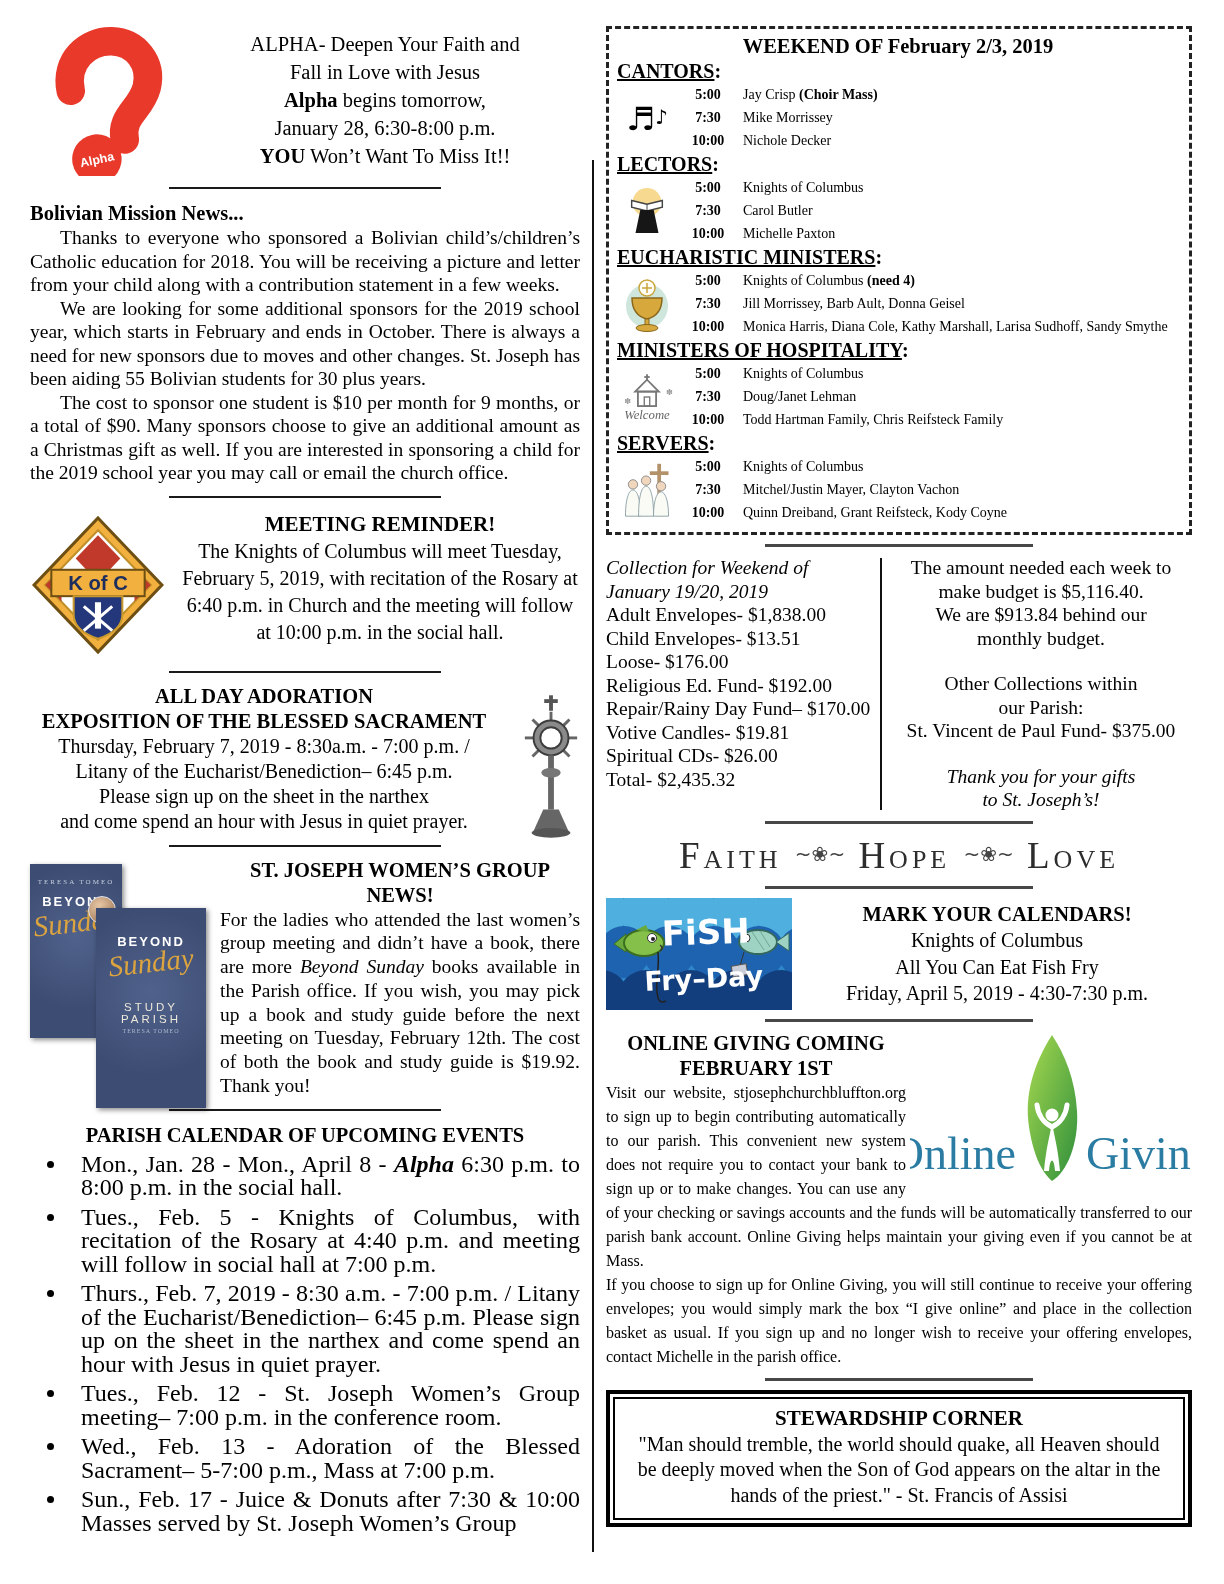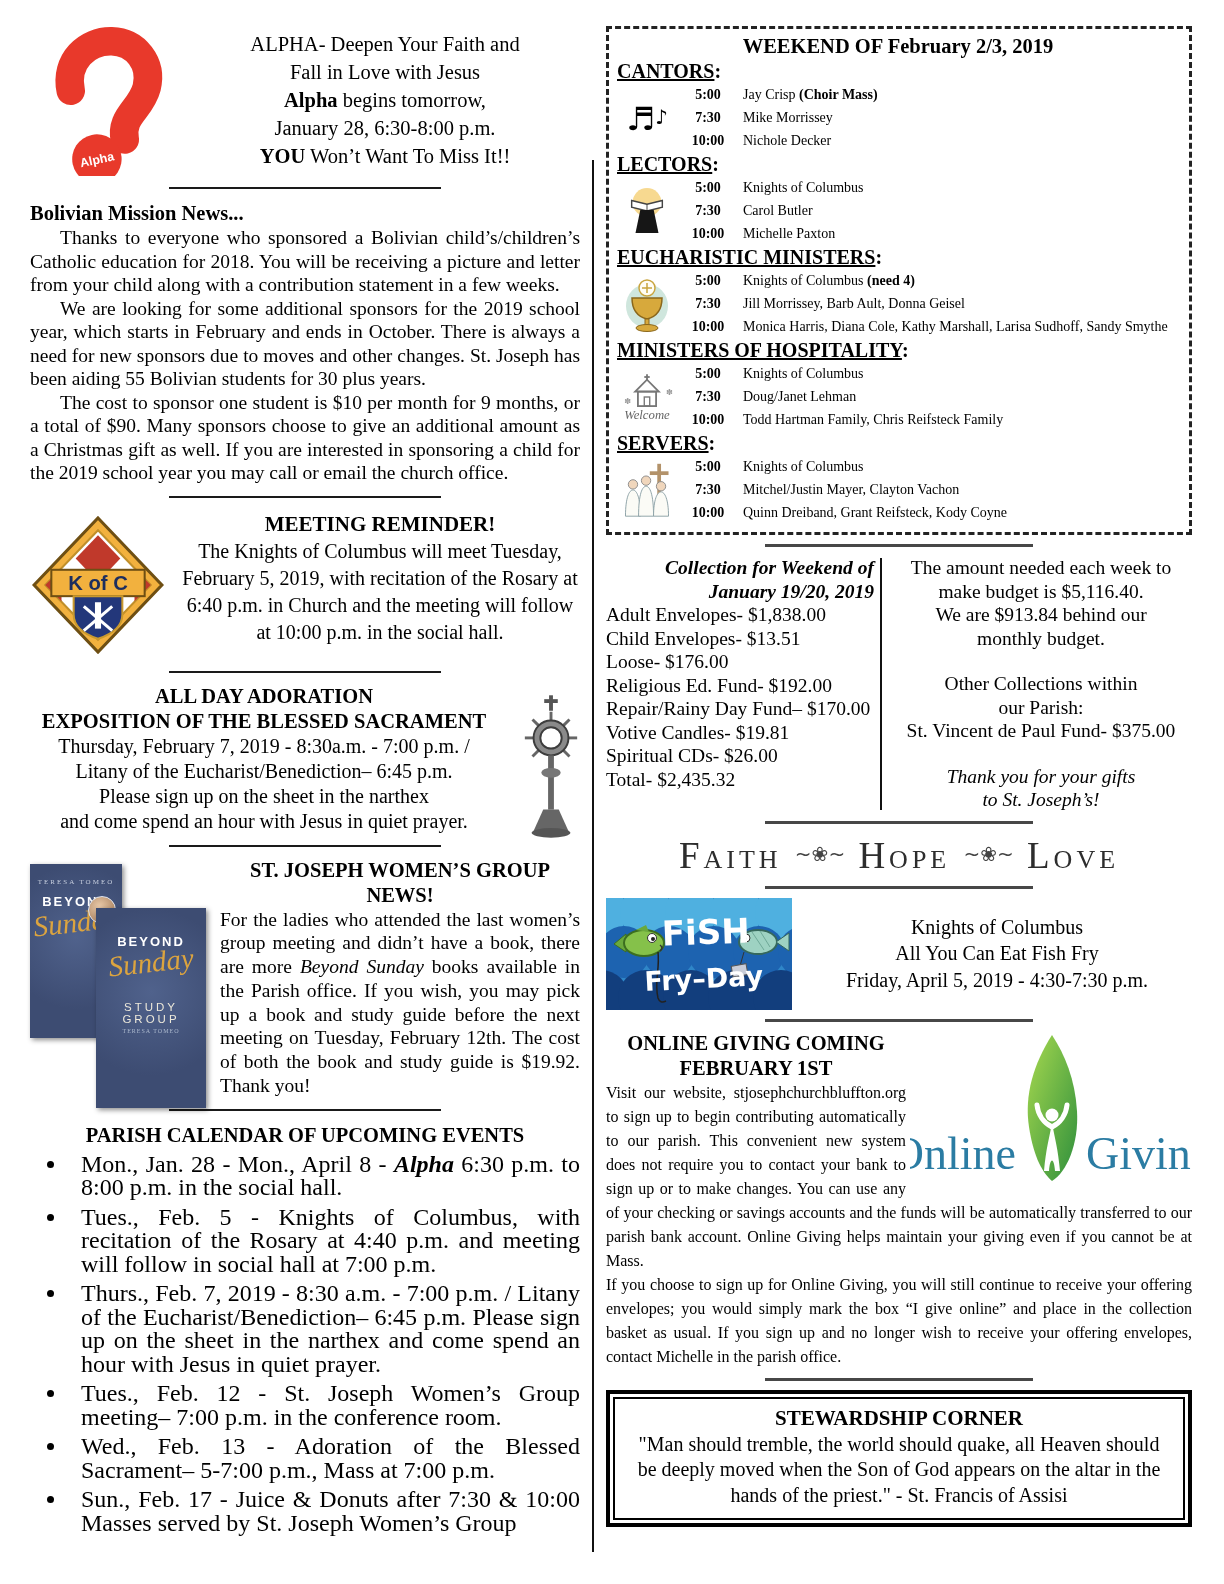--- a/index.html
+++ b/index.html
@@ -49,21 +49,21 @@
   .ws-body{display:flex;}
   .ws-icon{width:60px;flex:none;display:flex;align-items:center;justify-content:center;}
   .ws-rows{flex:1;}
   .ws-row{display:flex;font-size:14px;line-height:23px;}
   .ws-time{width:62px;flex:none;font-weight:bold;text-align:center;}
   .ws-name{flex:1;padding-left:4px;}
   .music{font-family:"DejaVu Sans",sans-serif;font-size:32px;line-height:30px;}
   .music span{font-size:20px;vertical-align:6px;}
   .coll-row{display:flex;margin-top:8px;}
   .coll-left{width:268px;flex:none;font-size:19.5px;line-height:23.5px;}
-  .coll-title{text-align:right;font-weight:bold;font-style:italic;}
+  .coll-title{text-align:left;font-weight:normal;font-style:italic;}
   .coll-div{width:2px;background:#111;margin:2px 8px 2px 6px;}
   .coll-right{flex:1;text-align:center;font-size:19.5px;line-height:23.5px;}
   .gap{height:22px;}
   .fhl{text-align:center;font-variant:small-caps;font-size:37px;letter-spacing:4px;color:#2d2d2d;line-height:42px;}
   .fhl .orn{font-family:"DejaVu Sans",sans-serif;font-size:20px;color:#444;letter-spacing:0;vertical-align:7px;}
   .fish-row{display:flex;gap:10px;align-items:center;margin:2px 0;}
   .fish-banner{width:186px;height:112px;flex:none;}
   .fish-text{flex:1;text-align:center;font-size:20px;line-height:26.5px;}
   .fish-title{font-weight:bold;font-size:20.5px;}
   .og{overflow:hidden;}
@@ -176,21 +176,21 @@
       <div class="books">
         <div class="bookcover bk-back">
           <div class="bk-author">TERESA TOMEO</div>
           <div class="bk-brand">BEYOND</div>
           <div class="bk-script">Sunday</div>
           <div class="bk-photo"></div>
         </div>
         <div class="bookcover bk-front">
           <div class="bk-brand">BEYOND</div>
           <div class="bk-script">Sunday</div>
-          <div class="bk-caption">STUDY GROUP</div>
+          <div class="bk-caption">STUDY PARISH</div>
           <div class="bk-sub">TERESA TOMEO</div>
         </div>
       </div>
       <div class="wg-text">
         <div class="wg-title">ST. JOSEPH WOMEN’S GROUP NEWS!</div>
         <p class="wg-body"><span>For the ladies who attended the last women’s group meeting and didn’t have a book, there are more </span><i>Beyond Sunday</i><span> books available in the Parish office. If you wish, you may pick up a book and study guide before the next meeting on Tuesday, February 12th. The cost of both the book and study guide is $19.92. Thank you!</span></p>
       </div>
     </div>
 
     <div class="sep"></div>
@@ -446,20 +446,21 @@
             <line x1="18" y1="4" x2="30" y2="22" stroke="#6ea897"></line>
             <line x1="26" y1="3" x2="36" y2="19" stroke="#6ea897"></line>
             <line x1="10" y1="24" x2="6" y2="38" stroke="#333"></line>
             <rect x="-2" y="37" width="15" height="11" fill="#c8cdd8" stroke="#555" transform="rotate(-10 5 42)"></rect>
           </g>
           <text x="100" y="46" font-size="34" font-weight="bold" fill="#fff" text-anchor="middle" font-family="DejaVu Sans, sans-serif" transform="rotate(-2 100 40)">FiSH</text>
           <text x="98" y="90" font-size="27" font-weight="bold" fill="#fff" text-anchor="middle" font-family="DejaVu Sans, sans-serif" transform="rotate(-3 98 84)">Fry–Day</text>
         </svg>
       </div>
       <div class="fish-text">
+        <div class="fish-title">MARK YOUR CALENDARS!</div>
         <div>Knights of Columbus</div>
         <div>All You Can Eat Fish Fry</div>
         <div>Friday, April 5, 2019 - 4:30-7:30 p.m.</div>
       </div>
     </div>
 
     <div class="sep-r"></div>
 
     <div class="og">
       <div class="og-logo">

